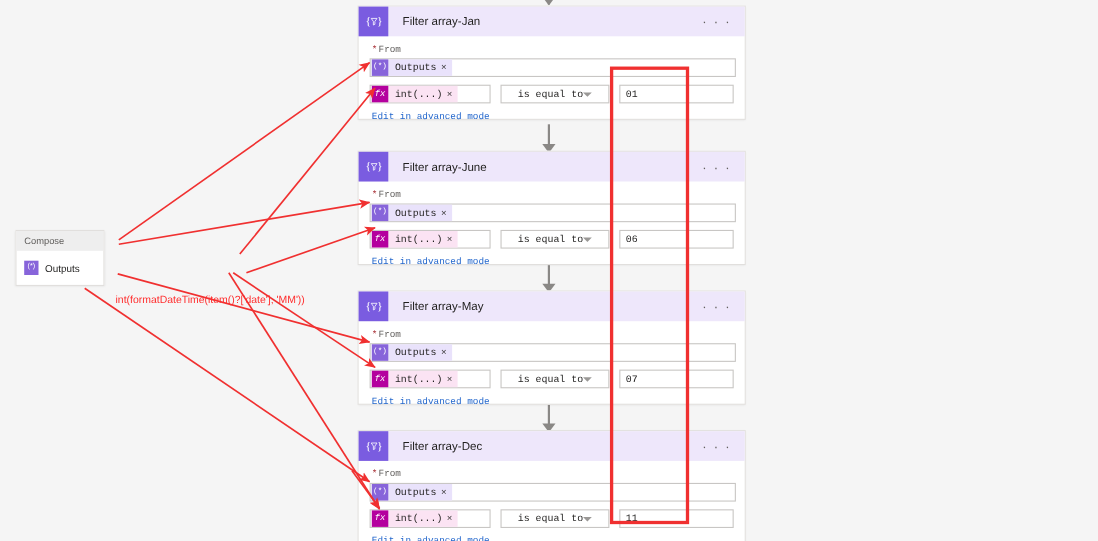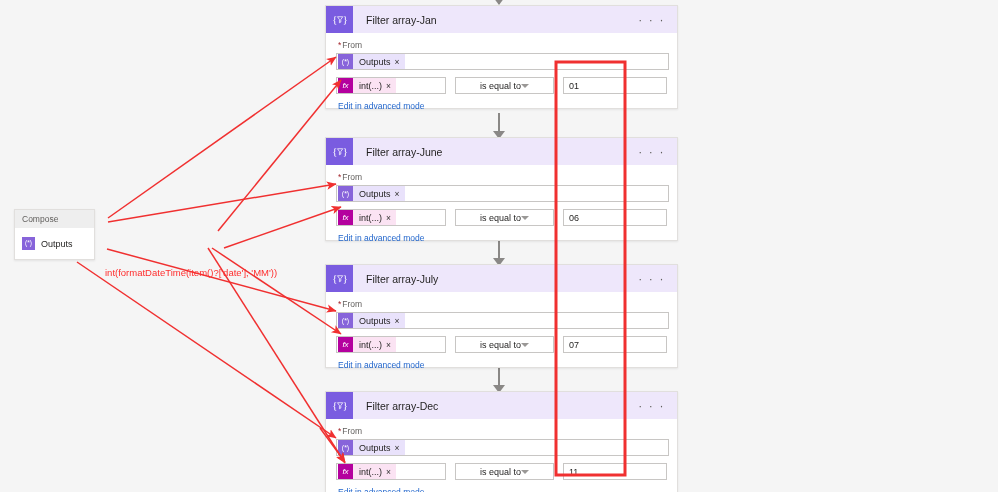--- a/index.html
+++ b/index.html
@@ -40,21 +40,21 @@
   }
   .card-icon svg{display:block;}
   .card-title{
     font-size:10.5px;color:#201f1e;margin-left:13px;
     white-space:nowrap;
   }
   .card-ellipsis{
     position:absolute;right:12px;top:50%;transform:translateY(-50%);
     color:#605e5c;font-size:12px;letter-spacing:1.6px;line-height:1;
   }
-  .card-body{padding:6px 10px 8px 10px;}
+  .card-body{padding:6px 10px 8px 10px;font-family:Liberation Mono, monospace;}
 
   .field-label{
     font-size:8.5px;color:#605e5c;margin:1px 0 3px 2px;
   }
   .field-label .req{color:#a4262c;margin-right:1px;}
 
   .input-box{
     height:17px;border:1px solid #c8c6c4;background:#fff;
     display:flex;align-items:center;box-sizing:border-box;
   }
@@ -224,21 +224,21 @@
 
   <div class="card" style="top:264px;height:104px;">
     <div class="card-header">
       <div class="card-icon">
         <svg width="15" height="13" viewBox="0 0 18 16" aria-hidden="true">
           <text x="0" y="12" font-size="13" fill="#ffffff" font-family="Liberation Serif, serif">{</text>
           <polygon points="6.5,4.6 13,4.6 10.6,8 10.6,11.2 8.9,12 8.9,8" fill="none" stroke="#ffffff" stroke-width="0.9"></polygon>
           <text x="13" y="12" font-size="13" fill="#ffffff" font-family="Liberation Serif, serif">}</text>
         </svg>
       </div>
-      <div class="card-title">Filter array-July</div>
+      <div class="card-title">Filter array-May</div>
       <div class="card-ellipsis">· · ·</div>
     </div>
     <div class="card-body">
       <div class="field-label">
         <span class="req">*</span><span>From</span>
       </div>
       <div class="input-box row-from">
         <span class="token token-outputs">
           <i class="token-ico ico-outputs">(*)</i>
           <span class="token-text">Outputs</span>

